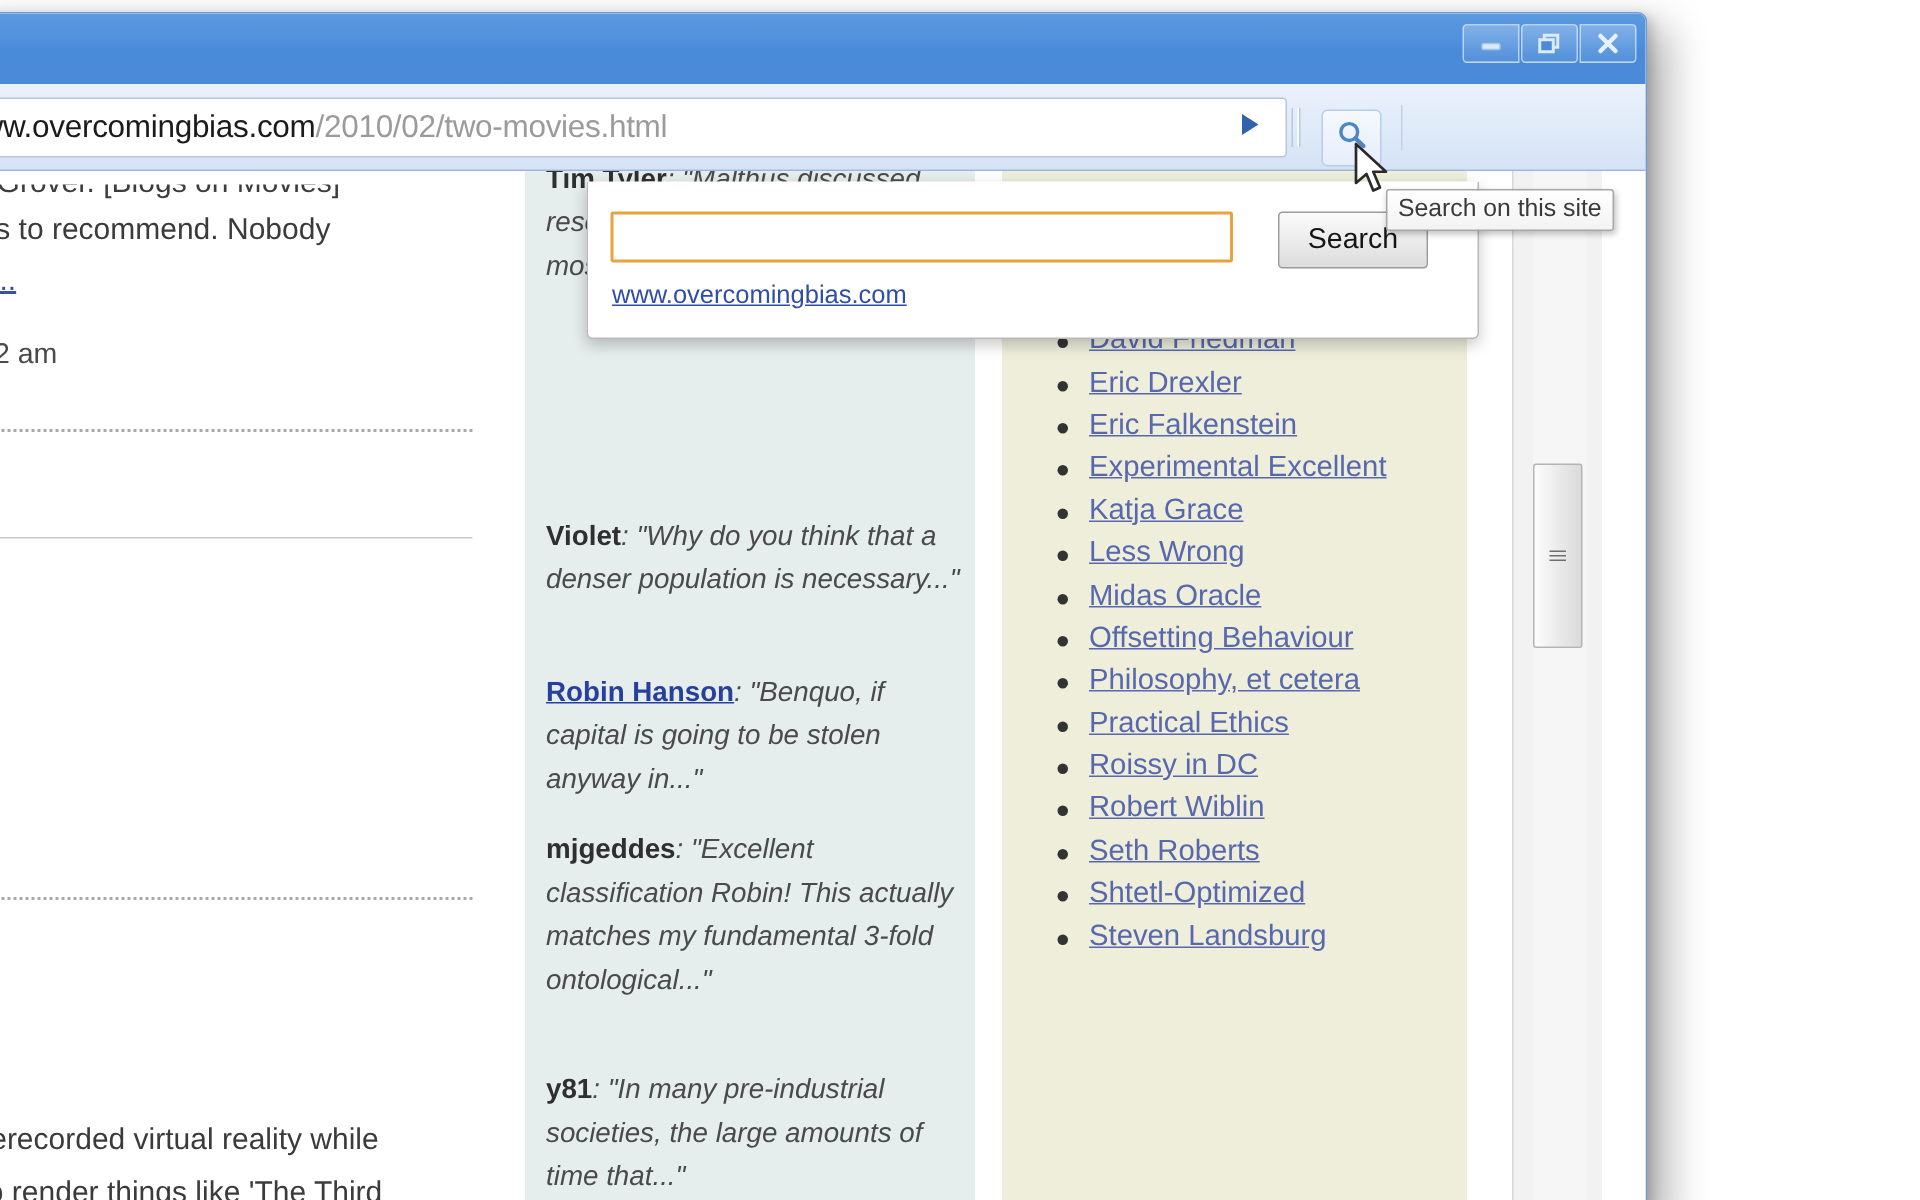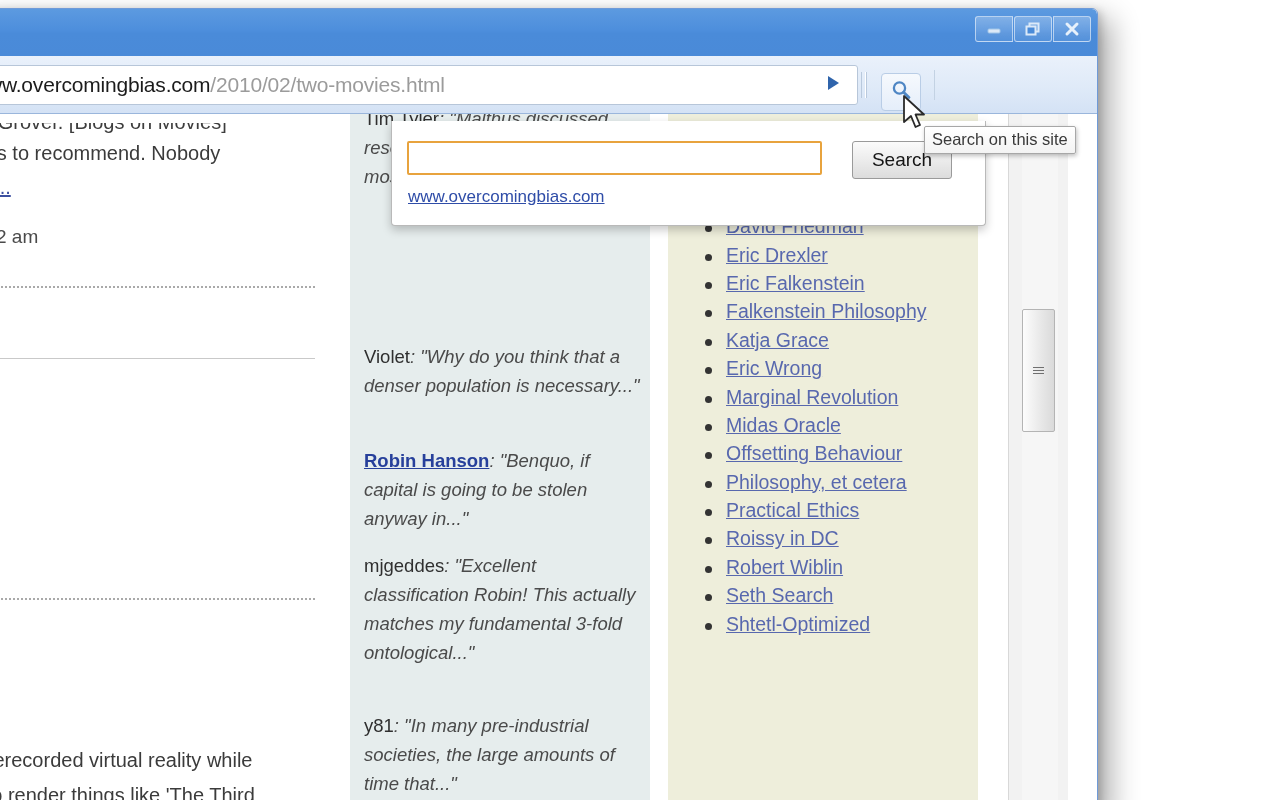--- a/index.html
+++ b/index.html
@@ -173,21 +173,21 @@
   #main-tail-2 { position: absolute; left: -12px; top: 670px; font-size: 20px; }
 
   
   .comment {
     font-size: 18.5px;
     line-height: 29px;
     color: #4a4a4a;
     font-style: italic;
     margin-bottom: 18px;
   }
-  .comment .author { font-style: normal; font-weight: normal; color: #2f2f2f; }
+  .comment .author { font-style: normal; font-weight: bold; color: #2f2f2f; }
   .comment .author-link { font-style: normal; font-weight: bold; color: #27409b; }
   #comment-first { position: absolute; left: 14px; top: -10px; width: 276px; }
   #comment-2 { position: absolute; left: 14px; top: 228px; width: 276px; }
   #comment-3 { position: absolute; left: 14px; top: 332px; width: 276px; }
   #comment-4 { position: absolute; left: 14px; top: 437px; width: 276px; }
   #comment-5 { position: absolute; left: 14px; top: 597px; width: 276px; }
   #blogroll-list {
     position: absolute; left: 22px; top: 16px;
     list-style: none;
   }
@@ -387,32 +387,32 @@
 
     <div id="col-blogroll">
 
       <ul id="blogroll-list">
           <li><a href="#">Choice and Inference</a></li>
           <li><a href="#">Colin Marshall</a></li>
           <li><a href="#">Cosmic Variance</a></li>
           <li><a href="#">David Friedman</a></li>
           <li><a href="#">Eric Drexler</a></li>
           <li><a href="#">Eric Falkenstein</a></li>
-          <li><a href="#">Falkenstein Philosophy</a></li>
+          <li><a href="#">Experimental Excellent</a></li>
           <li><a href="#">Katja Grace</a></li>
-          <li><a href="#">Eric Wrong</a></li>
-          <li><a href="#">Marginal Revolution</a></li>
+          <li><a href="#">Less Wrong</a></li>
           <li><a href="#">Midas Oracle</a></li>
           <li><a href="#">Offsetting Behaviour</a></li>
           <li><a href="#">Philosophy, et cetera</a></li>
           <li><a href="#">Practical Ethics</a></li>
           <li><a href="#">Roissy in DC</a></li>
           <li><a href="#">Robert Wiblin</a></li>
-          <li><a href="#">Seth Search</a></li>
+          <li><a href="#">Seth Roberts</a></li>
           <li><a href="#">Shtetl-Optimized</a></li>
+          <li><a href="#">Steven Landsburg</a></li>
         </ul>
     </div>
 
     <div id="col-right-pad"></div>
 
     <div id="scrollbar">
       <div id="scroll-track"></div>
       <div id="scroll-thumb">
         <span class="grip">
             <i></i>

